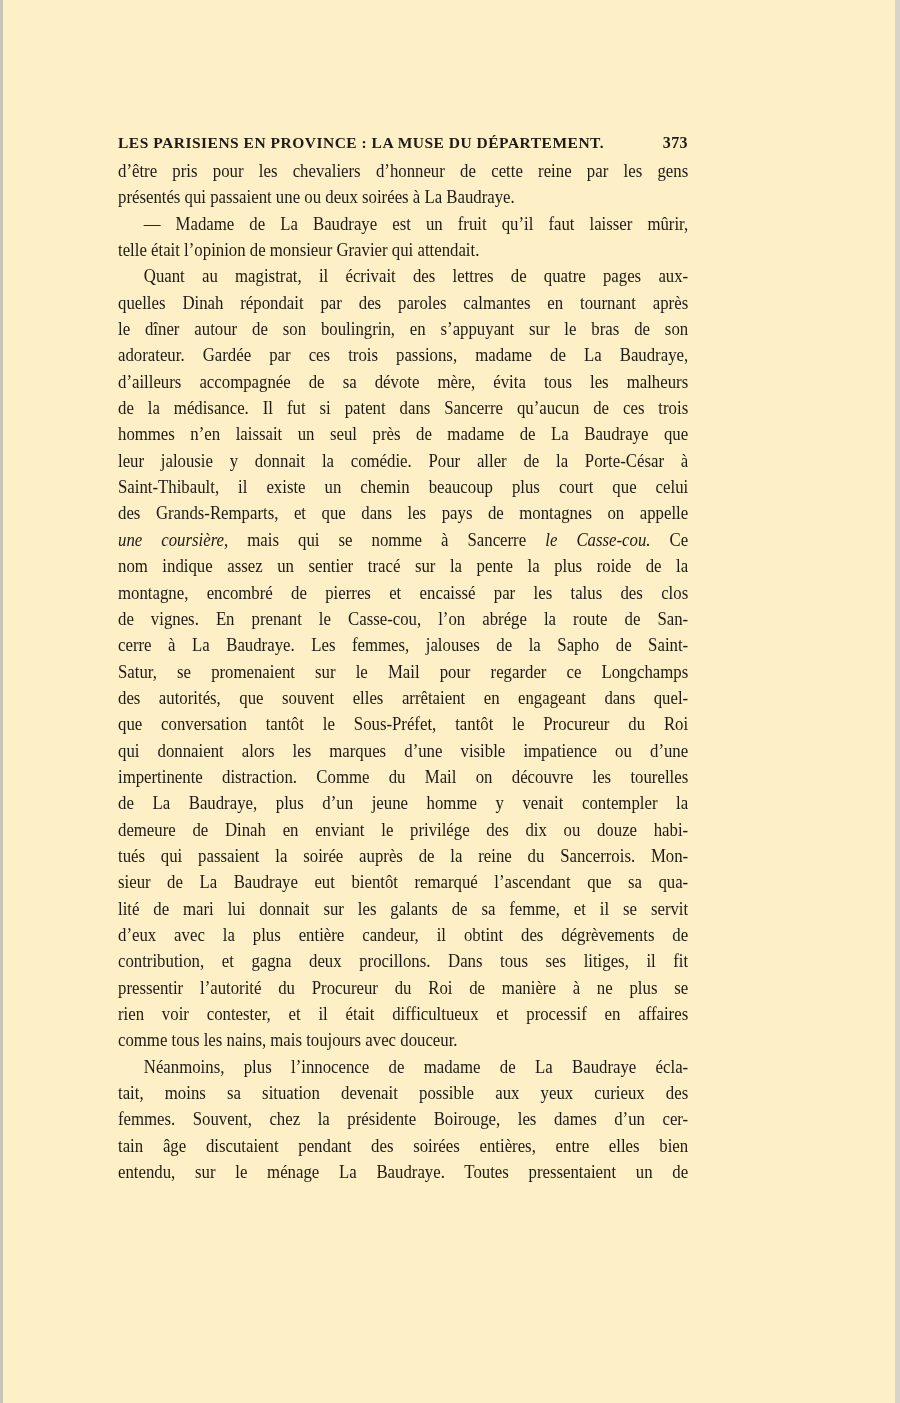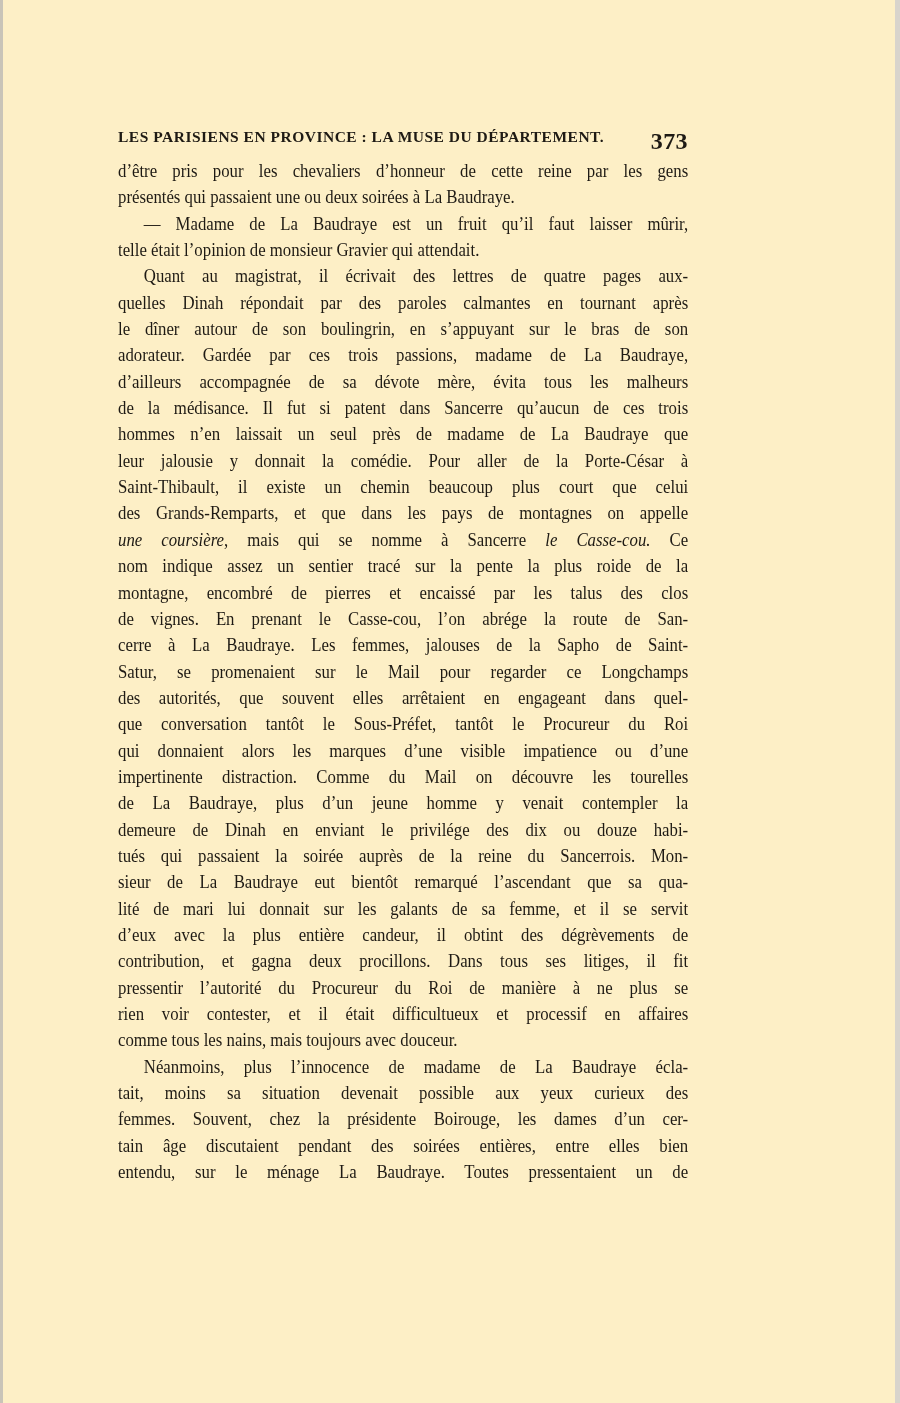--- a/index.html
+++ b/index.html
@@ -25,33 +25,33 @@
     }
     .page {
       position: absolute;
       left: 118px;
       top: 128px;
       width: 570px;
     }
     .running-head {
       display: flex;
       justify-content: space-between;
-      align-items: flex-start;
+      align-items: center;
       height: 30px;
       font-weight: bold;
       letter-spacing: 0.4px;
     }
     .running-head .title {
       font-size: 15.5px;
       font-variant: small-caps;
       text-transform: none;
       letter-spacing: 0.5px;
     }
     .running-head .folio {
-      font-size: 24px;
+      font-size: 16px;
       font-weight: bold;
     }
     .line {
       display: block;
       height: 26.35px;
       line-height: 26.35px;
       font-size: 19.5px;
       white-space: nowrap;
       text-align: justify;
       text-align-last: justify;

